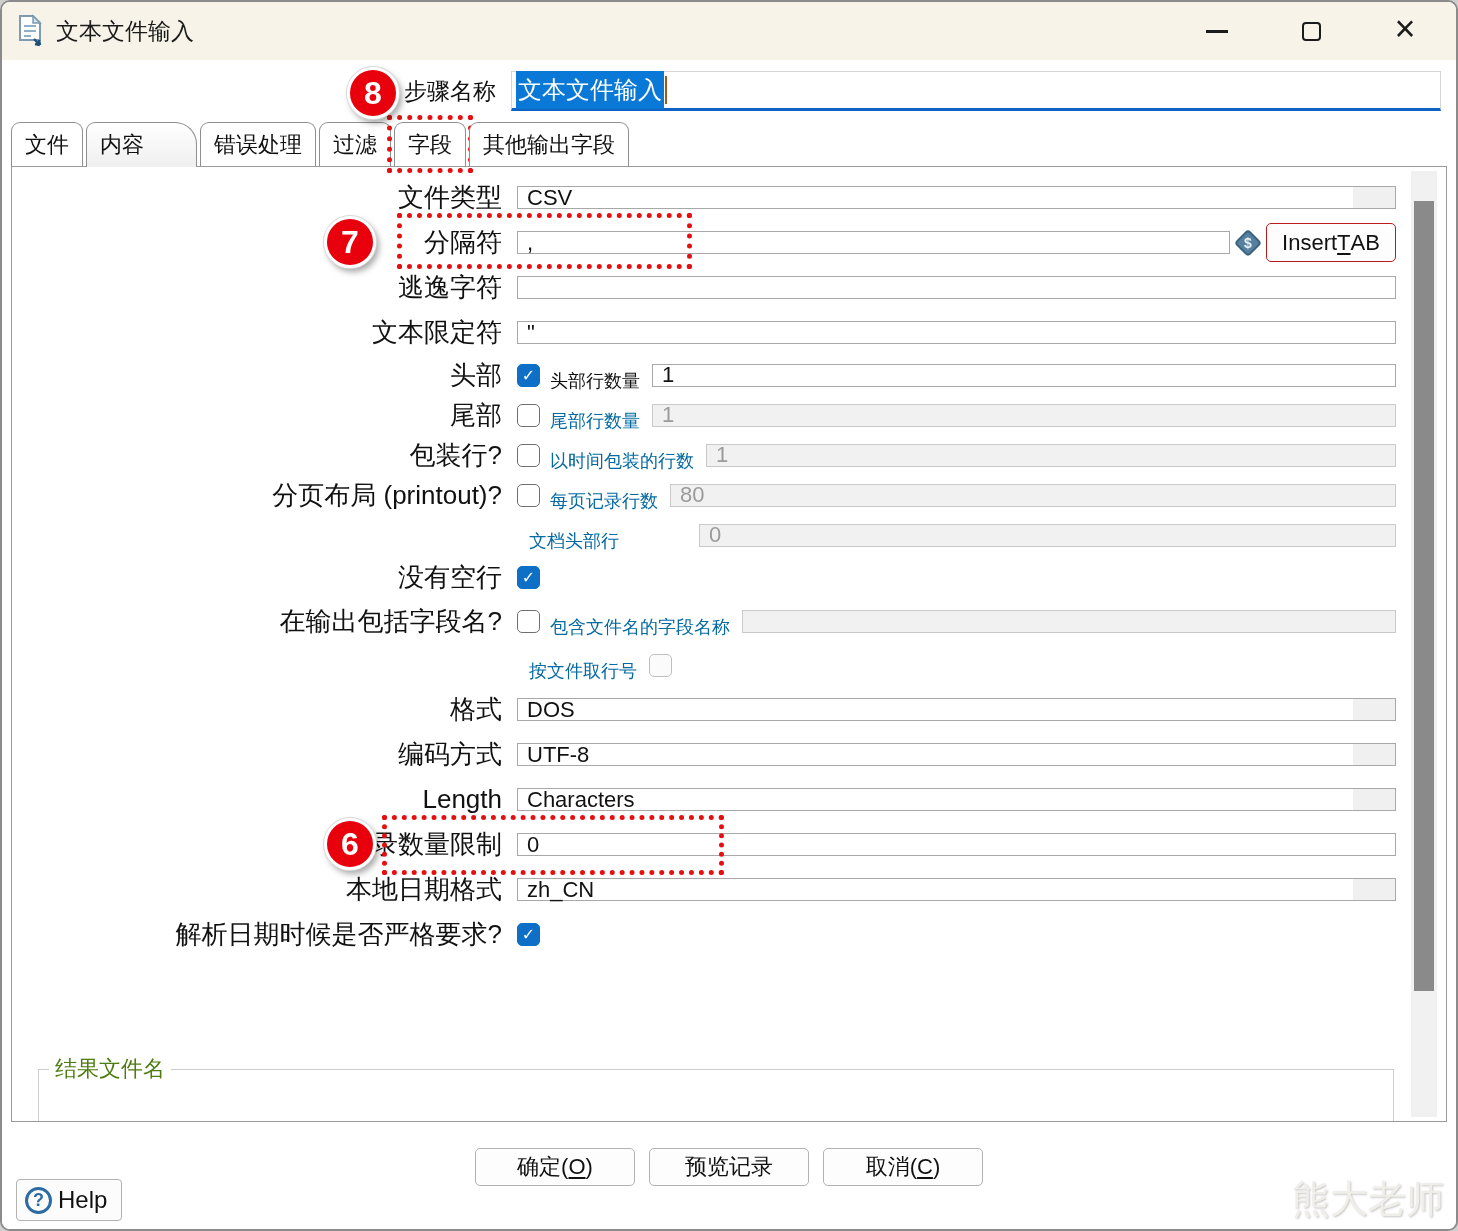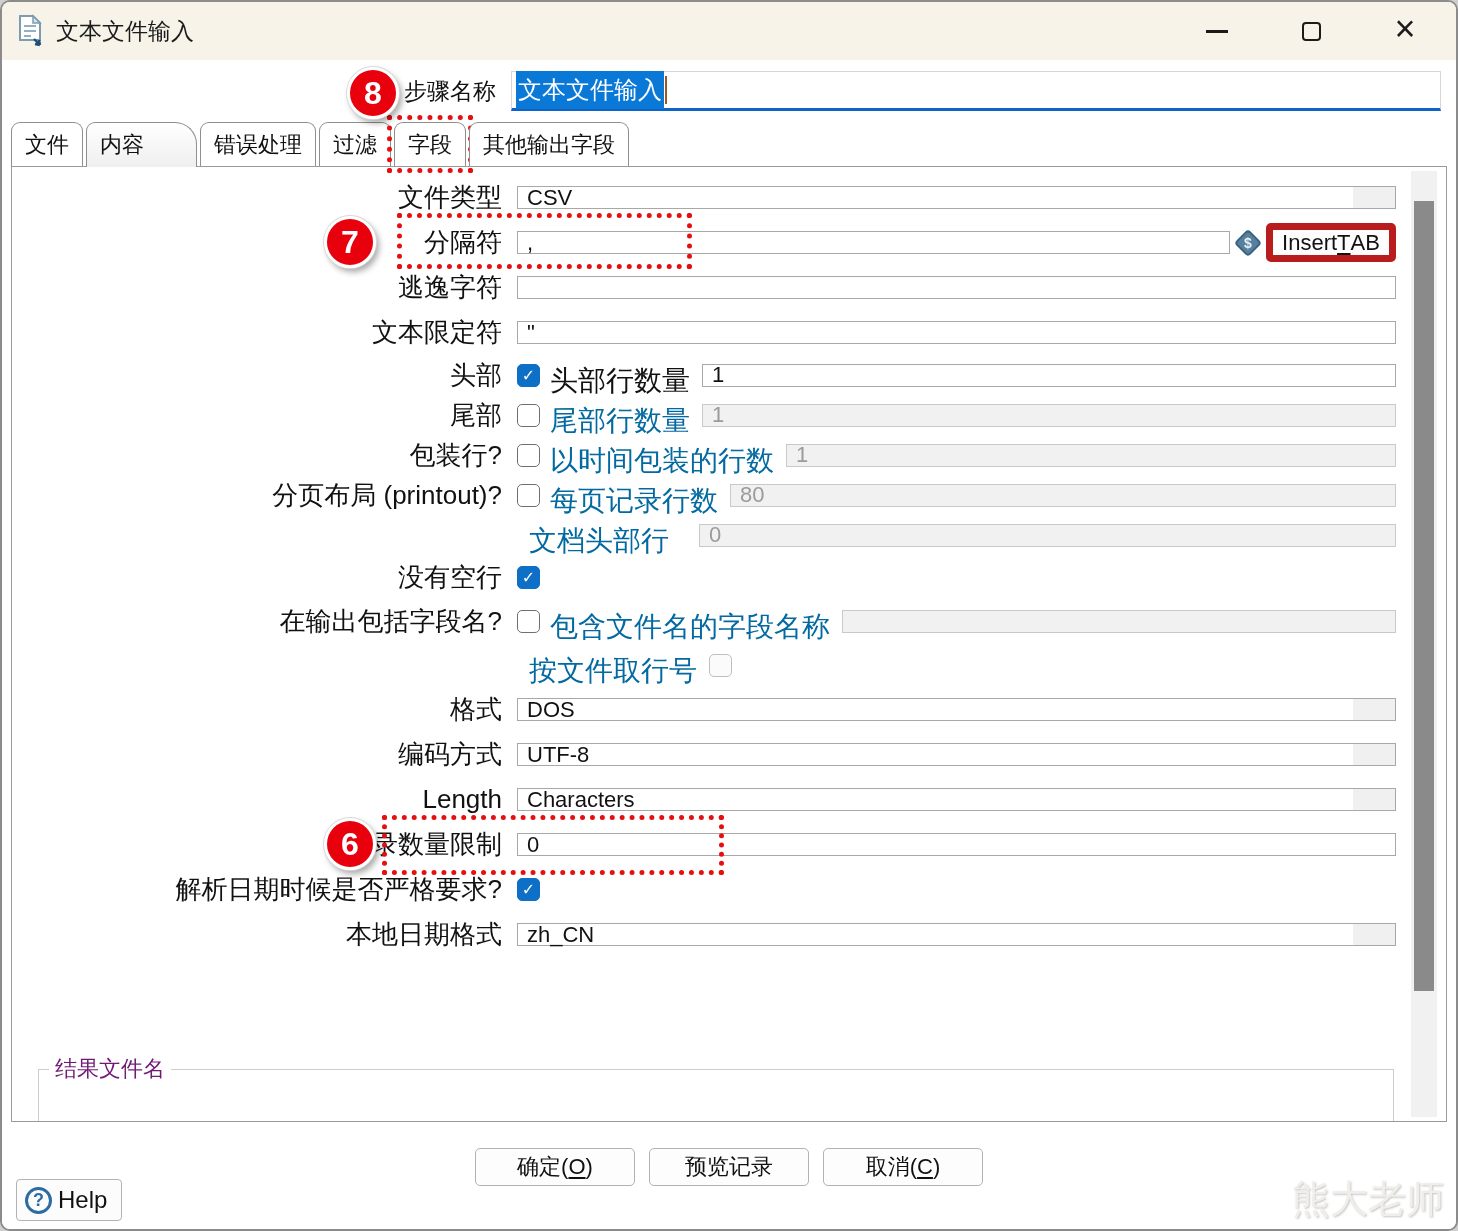--- a/index.html
+++ b/index.html
@@ -31,40 +31,40 @@
   .tab.highlighted::before{content:"";position:absolute;left:-8px;right:-8px;top:-8px;bottom:-7px;
     border:5px dotted #e60f0f;pointer-events:none;}
   
   .panel{position:relative;margin:0 9px;border:1px solid #9a9a9a;height:956px;background:#fff;
     overflow:hidden;padding-top:8px;z-index:2;}
   .row{display:flex;align-items:center;height:45px;padding-right:50px;}
   .row.short{height:40px;}
   .row.mid{height:44px;}
   .lab{width:505px;flex:none;text-align:right;padding-right:15px;font-size:26px;color:#111;white-space:nowrap;}
   .lab.gray,.sublab{color:#0369a1;}
-  .sublab{font-size:28px;margin:12px 12px 0 10px;white-space:nowrap;}
+  .sublab{font-size:18px;margin:12px 12px 0 10px;white-space:nowrap;}
   .field{flex:1;height:23px;border:1px solid #a8a8a8;background:#fff;display:flex;align-items:center;
     padding-left:9px;font-size:22px;color:#111;min-width:0;}
   .field.disabled{background:#f1f1f1;border-color:#c9c9c9;color:#9b9b9b;}
   .combo-btn{margin-left:auto;width:42px;height:100%;background:#f0f0f0;flex:none;}
   .cb{width:23px;height:23px;flex:none;border:1.6px solid #6f6f6f;border-radius:5px;background:#fff;position:relative;}
   .cb.checked{background:#0e6fc6;border-color:#0e6fc6;}
   .cb.checked::after{content:"\2713";position:absolute;inset:0;display:flex;align-items:center;
     justify-content:center;color:#fff;font-size:16px;font-weight:bold;}
   .cb.dis{border-color:#bfbfbf;background:#fbfbfb;}
   .var-icon{width:20px;height:20px;flex:none;margin:0 8px;background:#56809e;border:2px solid #39627f;
     border-radius:4px;transform:rotate(45deg);display:flex;align-items:center;justify-content:center;}
   .var-icon span{transform:rotate(-45deg);color:#e9f1f7;font-size:14px;font-weight:bold;}
-  .insert-tab-btn{flex:none;width:130px;height:39px;border:7px solid #b91c1c;border-radius:5px;
+  .insert-tab-btn{flex:none;width:130px;height:39px;border:1px solid #b91c1c;border-radius:5px;
     background:#fdfdfd;font-size:22px;display:flex;align-items:center;justify-content:center;color:#111;}
   .key{text-decoration:underline;text-underline-offset:3px;}
   
   .groupbox{position:absolute;left:26px;right:52px;bottom:0;height:52px;border:1px solid #cdcdcd;
     border-bottom:none;}
-  .groupbox .legend{position:absolute;top:-16px;left:10px;background:#fff;padding:0 6px;font-size:22px;color:#701a75;}
+  .groupbox .legend{position:absolute;top:-16px;left:10px;background:#fff;padding:0 6px;font-size:22px;color:#4d7c0f;}
   
   .scroll-track{position:absolute;top:4px;bottom:4px;right:9px;width:26px;background:#f1f1f1;}
   .scroll-thumb{position:absolute;top:30px;left:3px;width:20px;height:790px;background:#8a8a8a;}
   
   .dotted{position:absolute;border:5px dotted #e60f0f;pointer-events:none;}
   .dotted.sep{left:385px;top:46px;width:295px;height:56px;}
   .dotted.enc{left:370px;top:648px;width:342px;height:60px;}
   .badge{position:absolute;width:52px;height:52px;border-radius:50%;background:#e8000d;color:#fff;
     display:flex;align-items:center;justify-content:center;font-size:32px;font-weight:bold;
     border:3px solid #fff;box-shadow:0 0 0 1px #d9d9d9,3px 4px 6px rgba(0,0,0,0.35);pointer-events:none;z-index:5;}
@@ -259,30 +259,30 @@
     </div>
 
     <div class="row">
       <span class="lab">记录数量限制</span>
       <div class="field">
         <span>0</span>
       </div>
     </div>
 
     <div class="row">
+      <span class="lab">本地日期格式</span>
+      <div class="field">
+        <span>zh_CN</span>
+        <div class="combo-btn"></div>
+      </div>
+    </div>
+
+    <div class="row">
       <span class="lab">解析日期时候是否严格要求?</span>
       <span class="cb checked"></span>
-    </div>
-
-    <div class="row">
-      <span class="lab">本地日期格式</span>
-      <div class="field">
-        <span>zh_CN</span>
-        <div class="combo-btn"></div>
-      </div>
     </div>
 
     <div class="groupbox">
       <span class="legend">结果文件名</span>
     </div>
 
     <div class="scroll-track">
       <div class="scroll-thumb"></div>
     </div>
 

